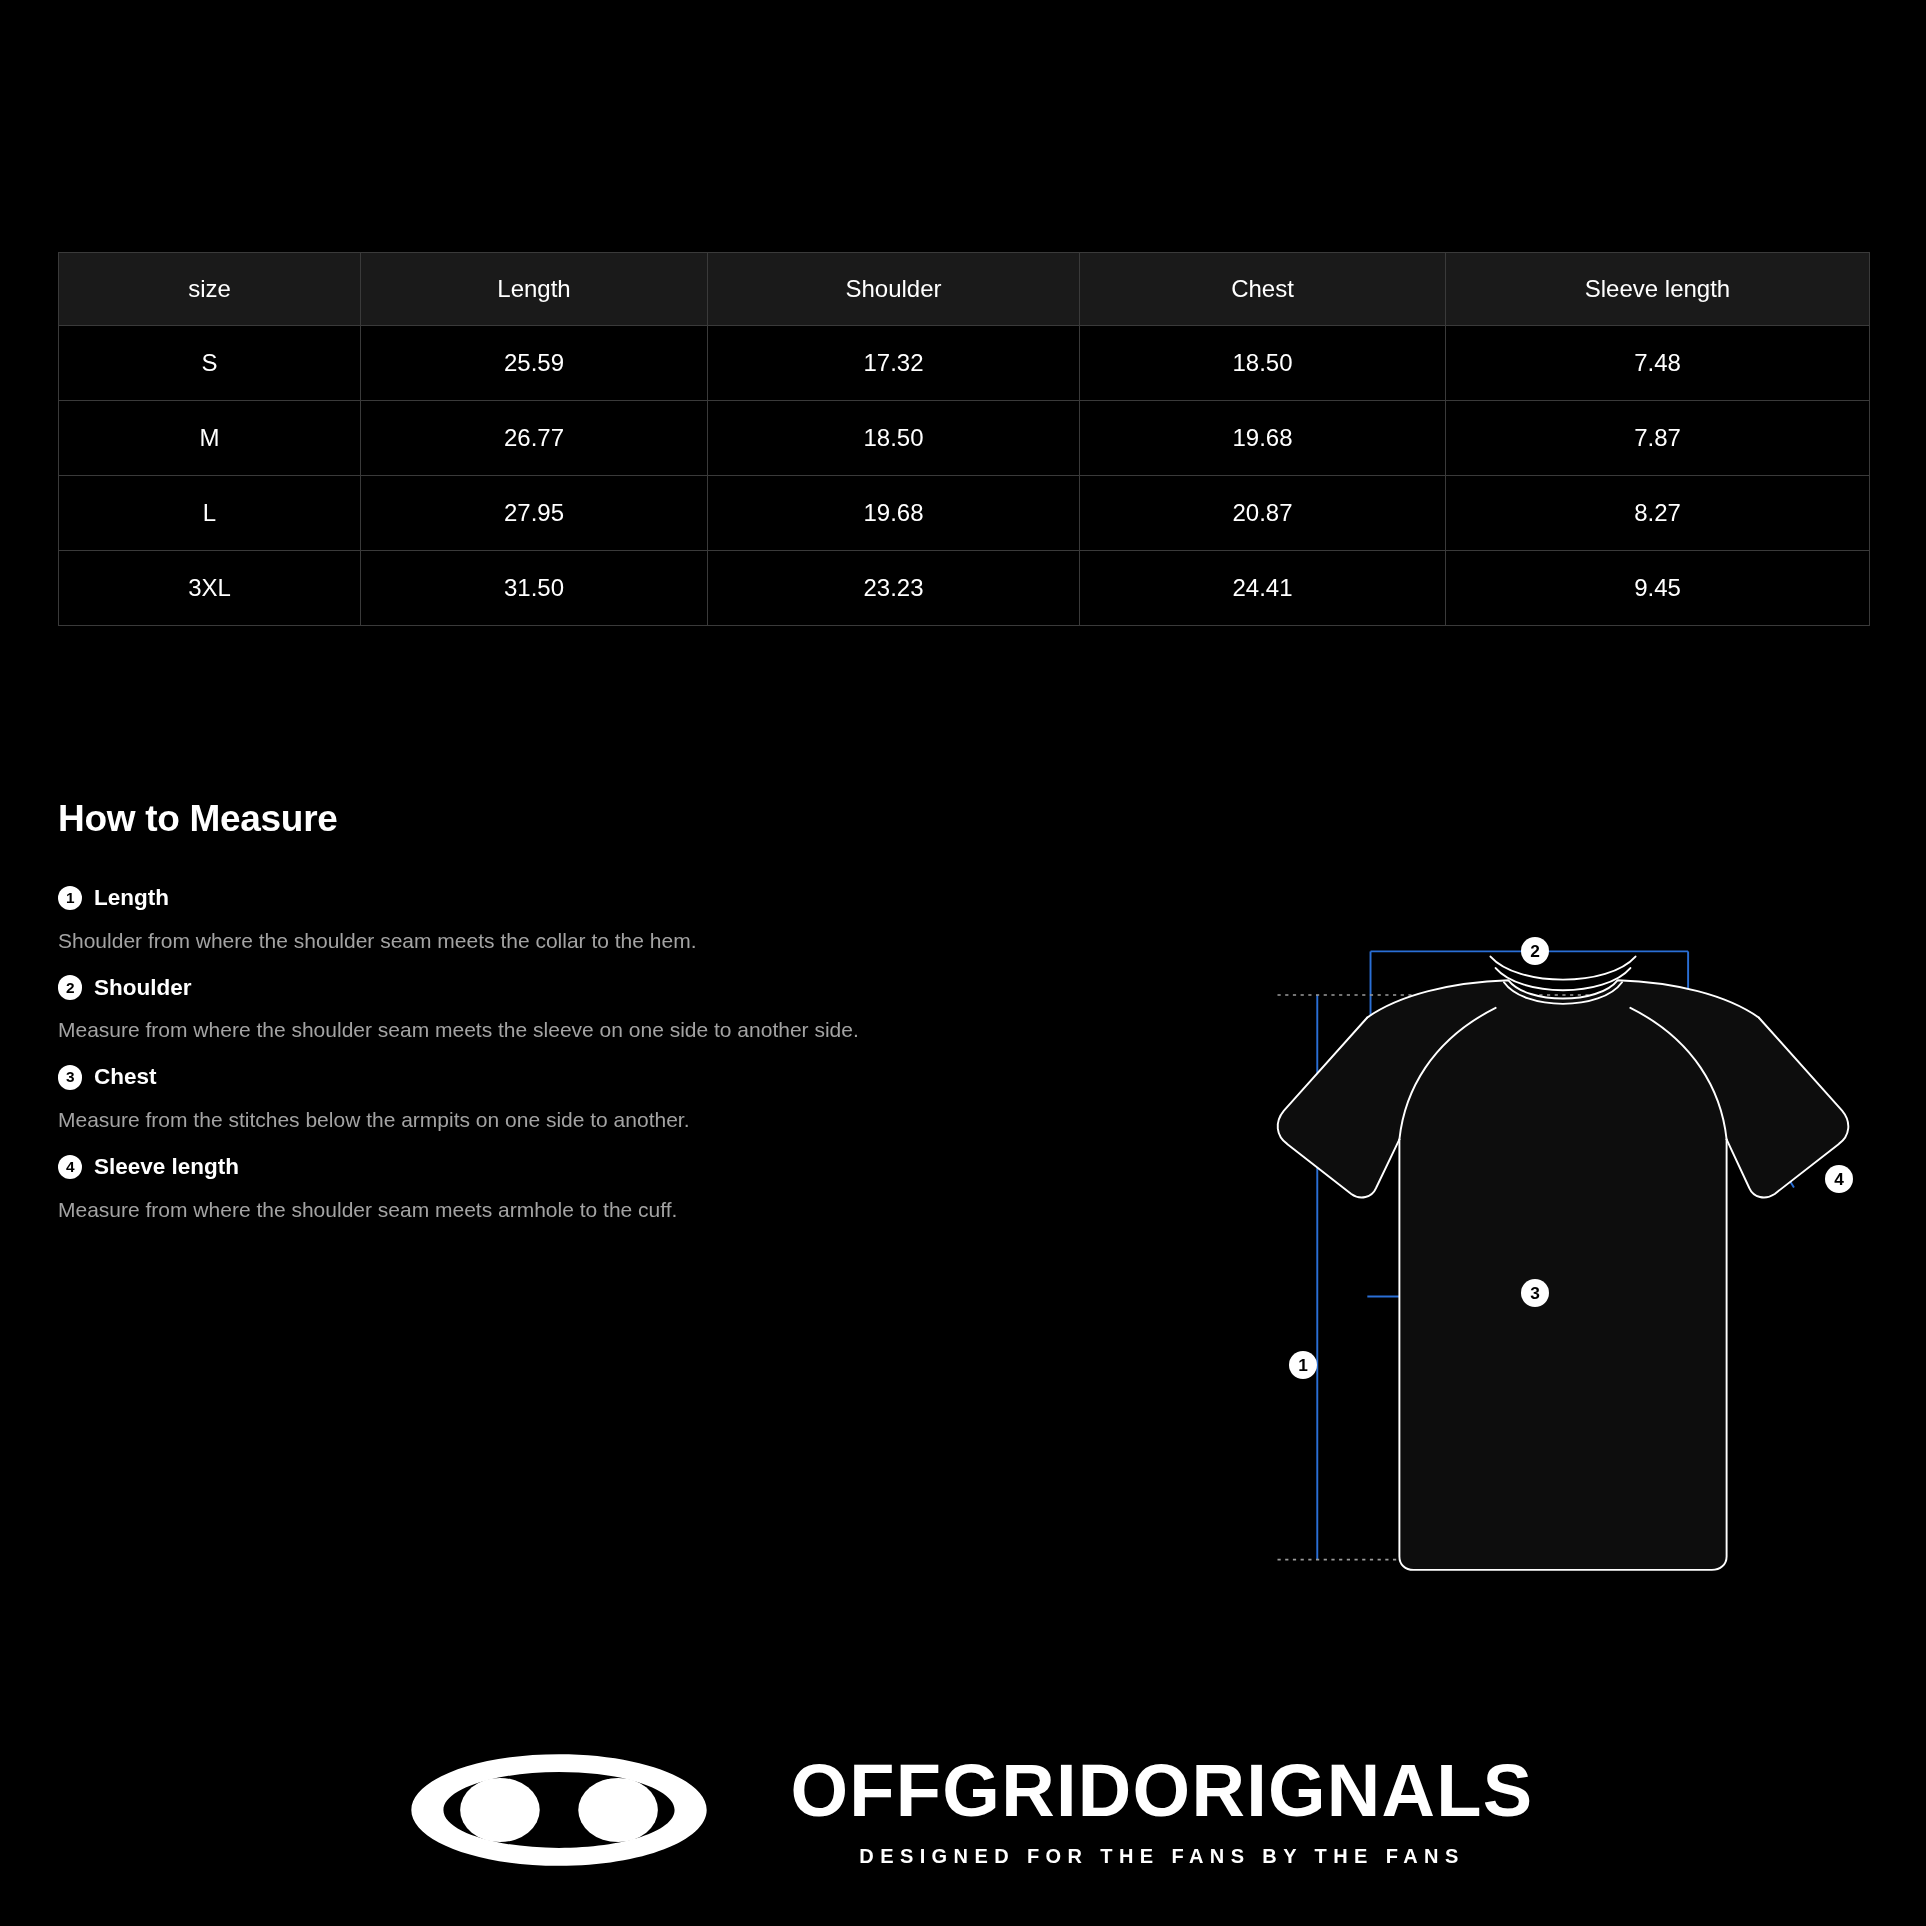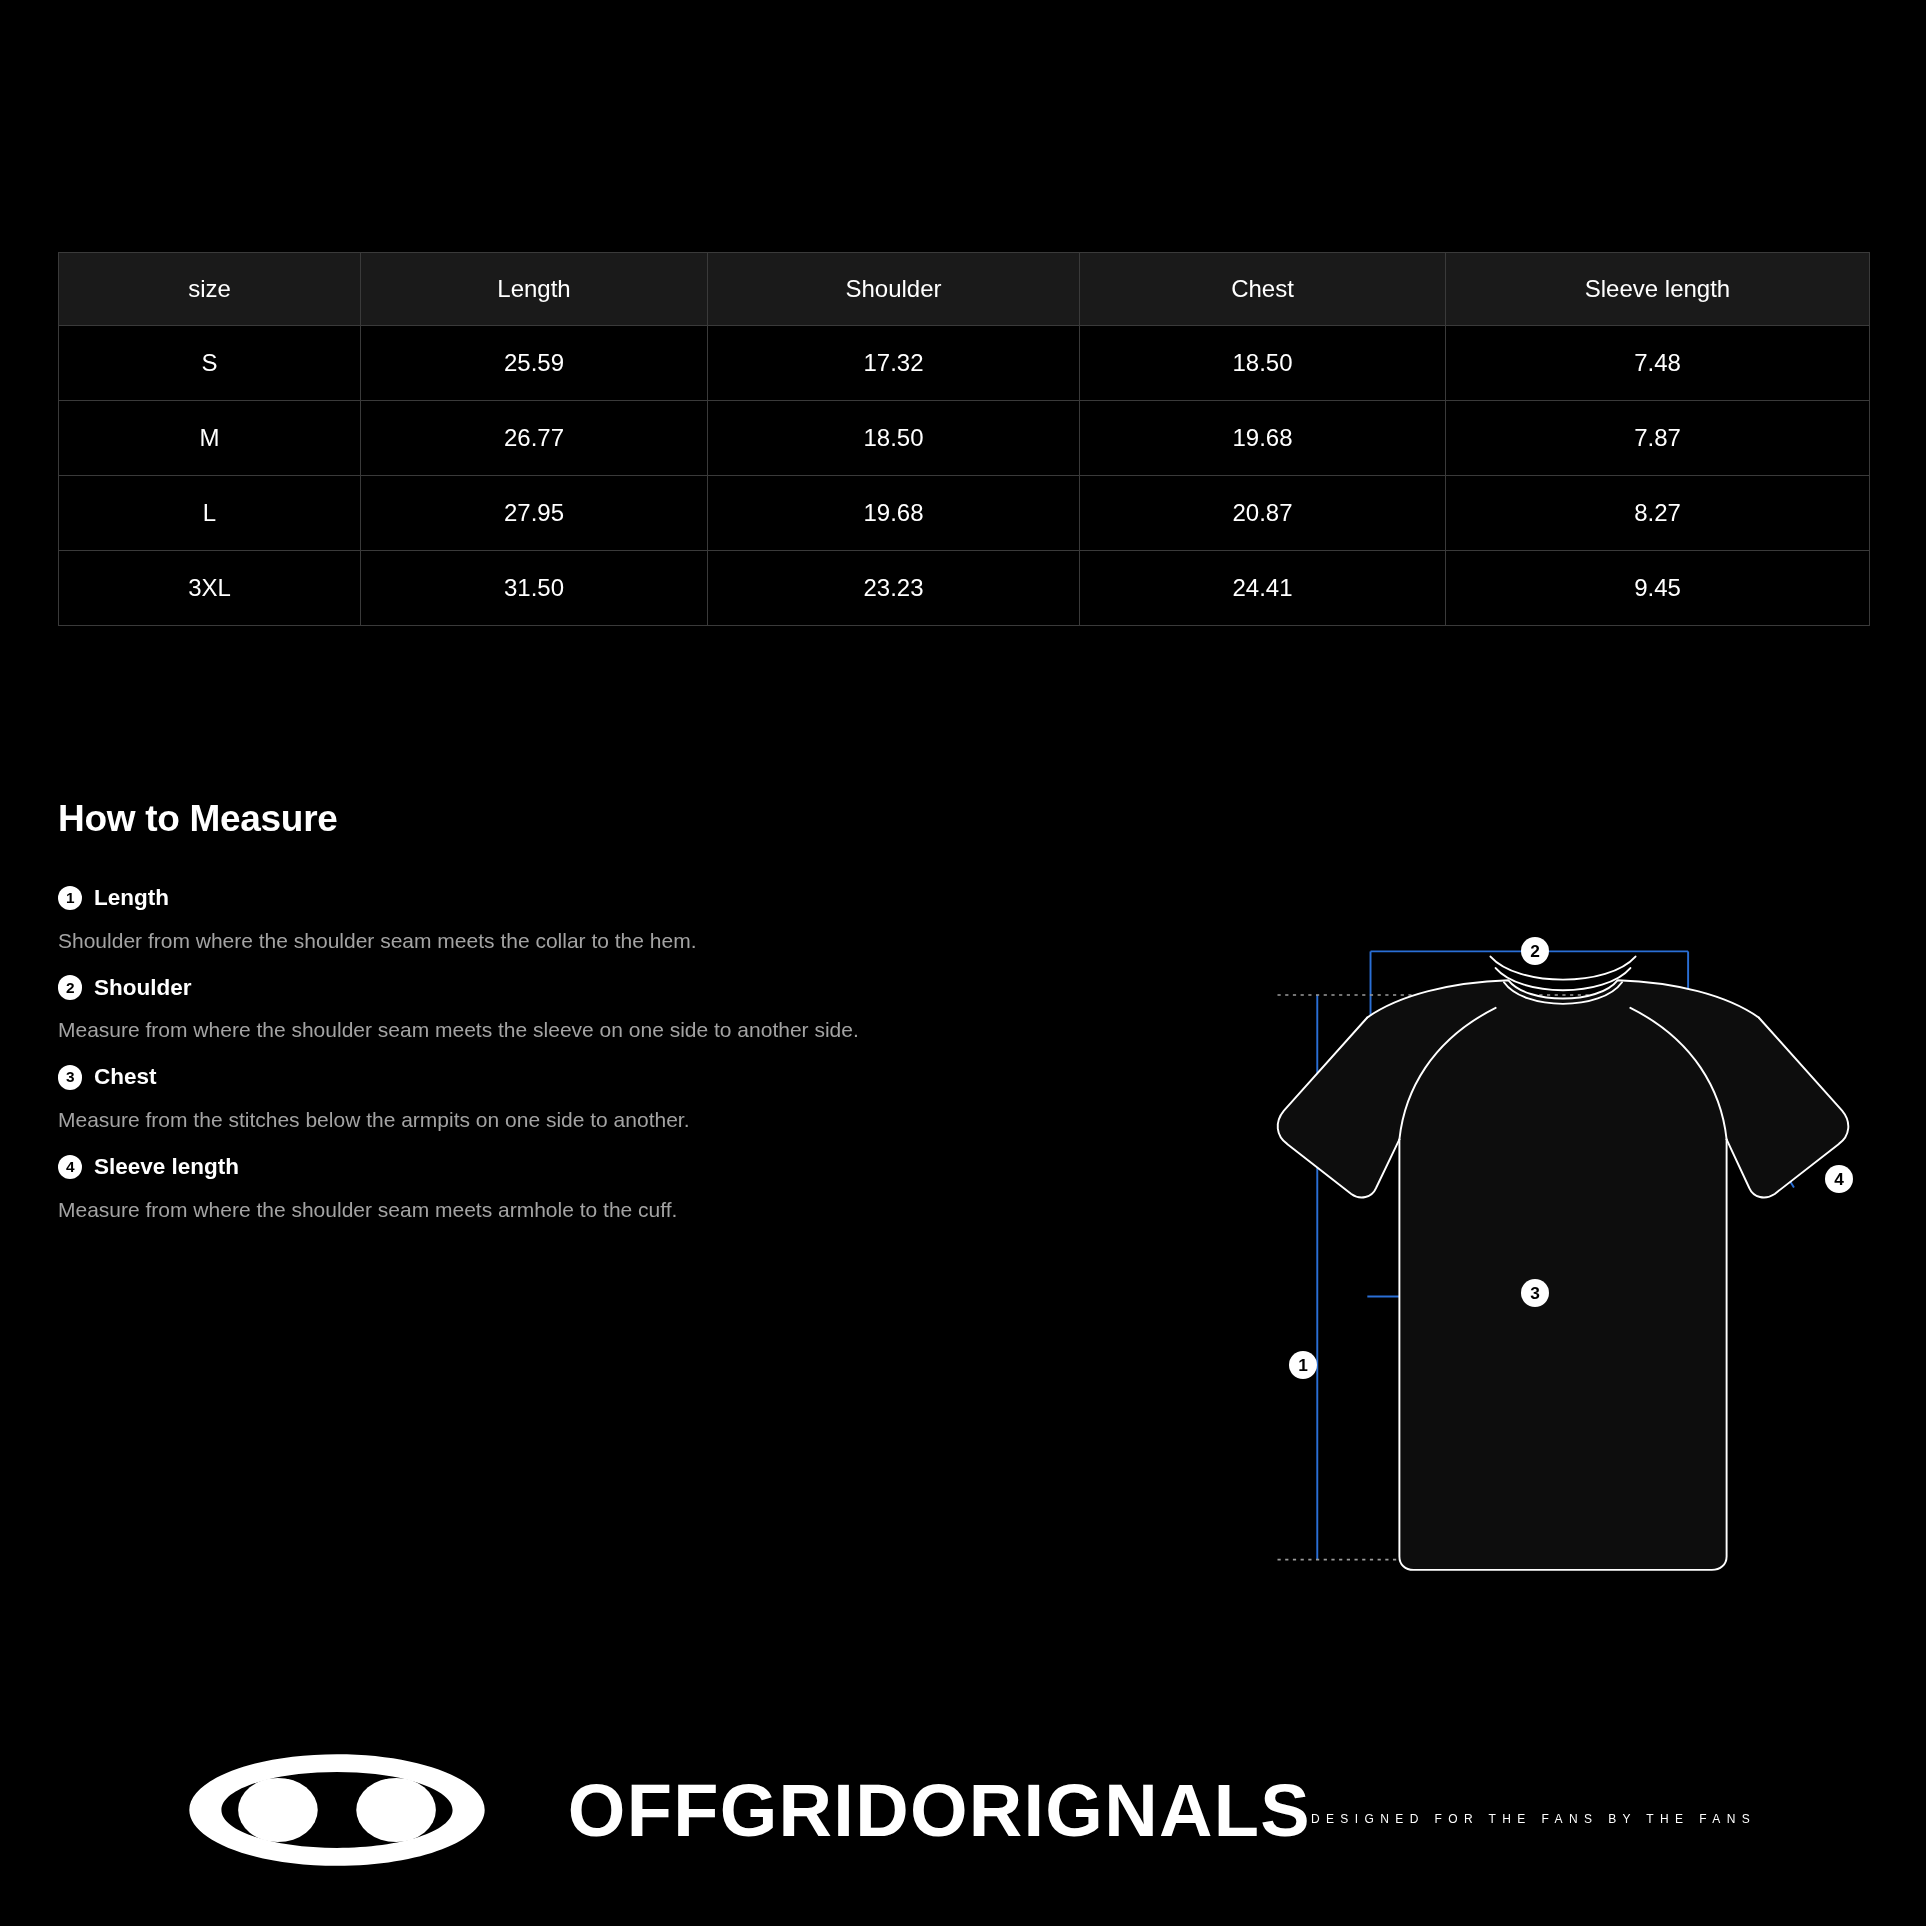--- a/index.html
+++ b/index.html
@@ -130,34 +130,34 @@
     top: 1721px;
     width: 1926px;
     height: 180px;
     display: flex;
     align-items: center;
     justify-content: center;
     gap: 64px;
   }
   .brand-block {
     display: flex;
-    flex-direction: row;
+    flex-direction: column;
     align-items: center;
   }
   .brand-name {
     font-size: 74px;
     font-weight: bold;
     letter-spacing: 1.3px;
     line-height: 1;
     font-family: "Liberation Sans", sans-serif;
   }
   .brand-tag {
     margin-top: 16.7px;
-    font-size: 12px;
-    font-weight: normal;
+    font-size: 20px;
+    font-weight: bold;
     letter-spacing: 6.4px;
   }
 </style>
 </head>
 <body>
 
 <table class="size-table">
   <colgroup>
     <col class="col-size">
       <col class="col-length">

